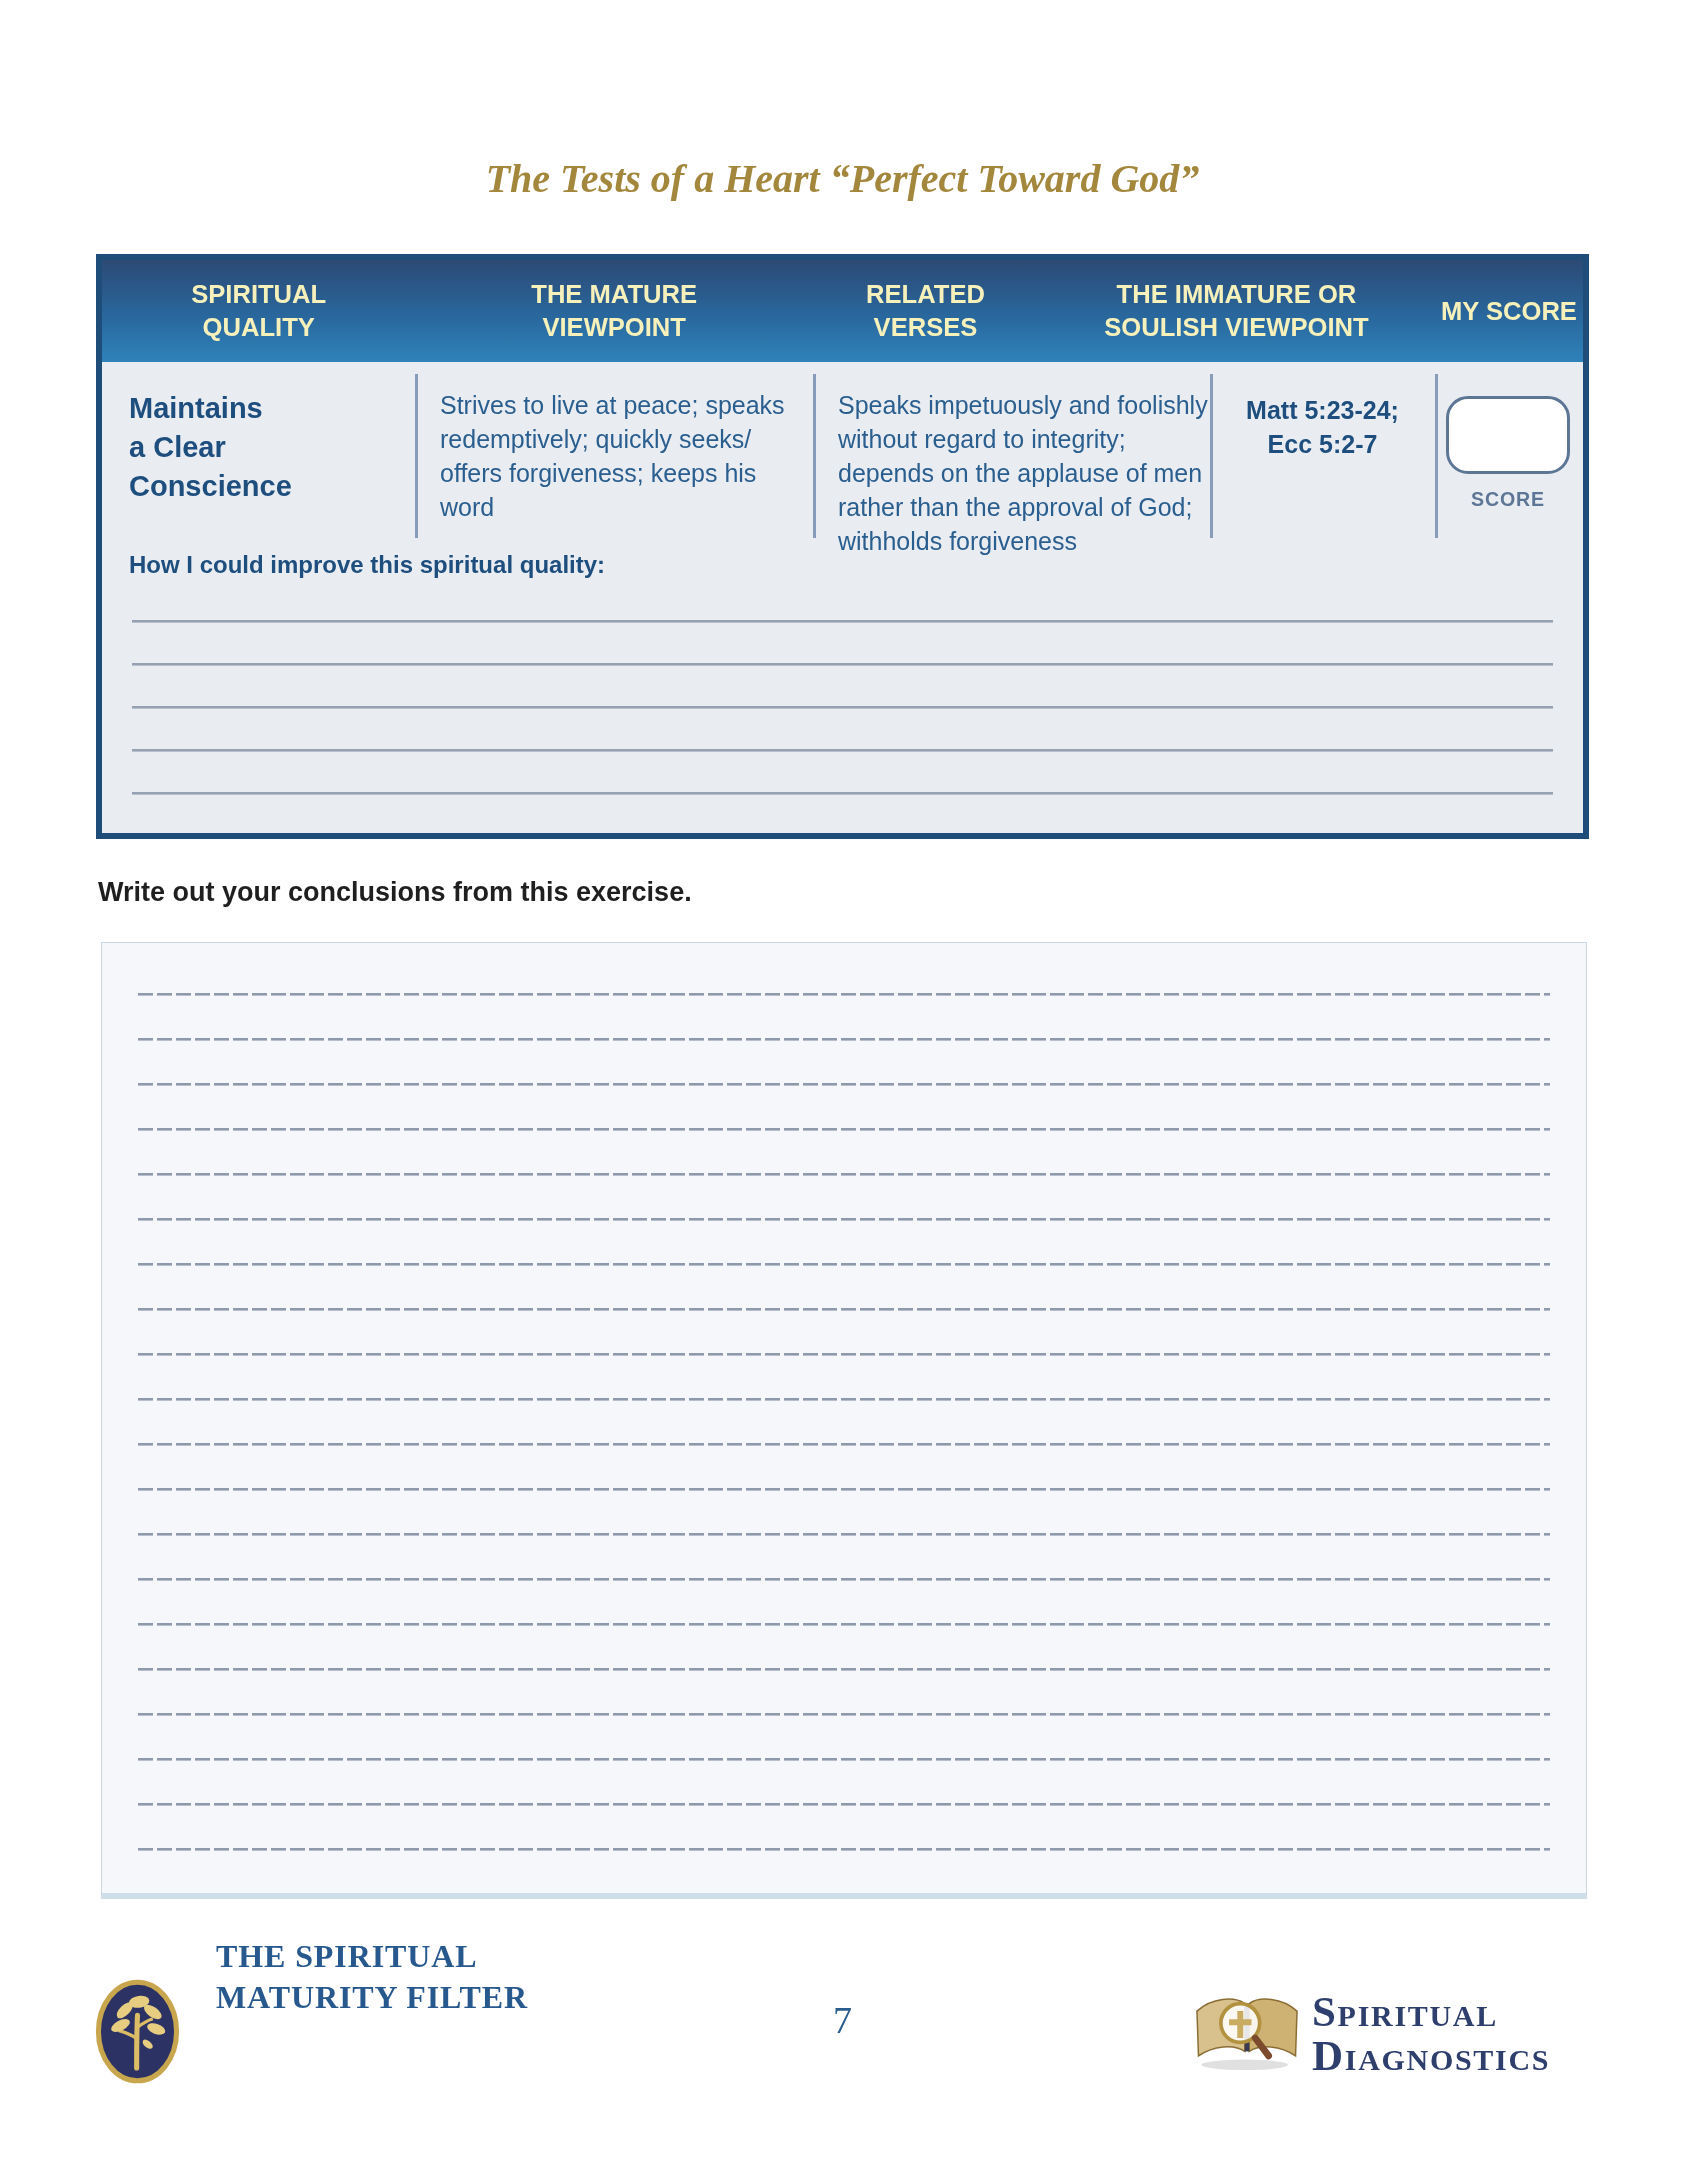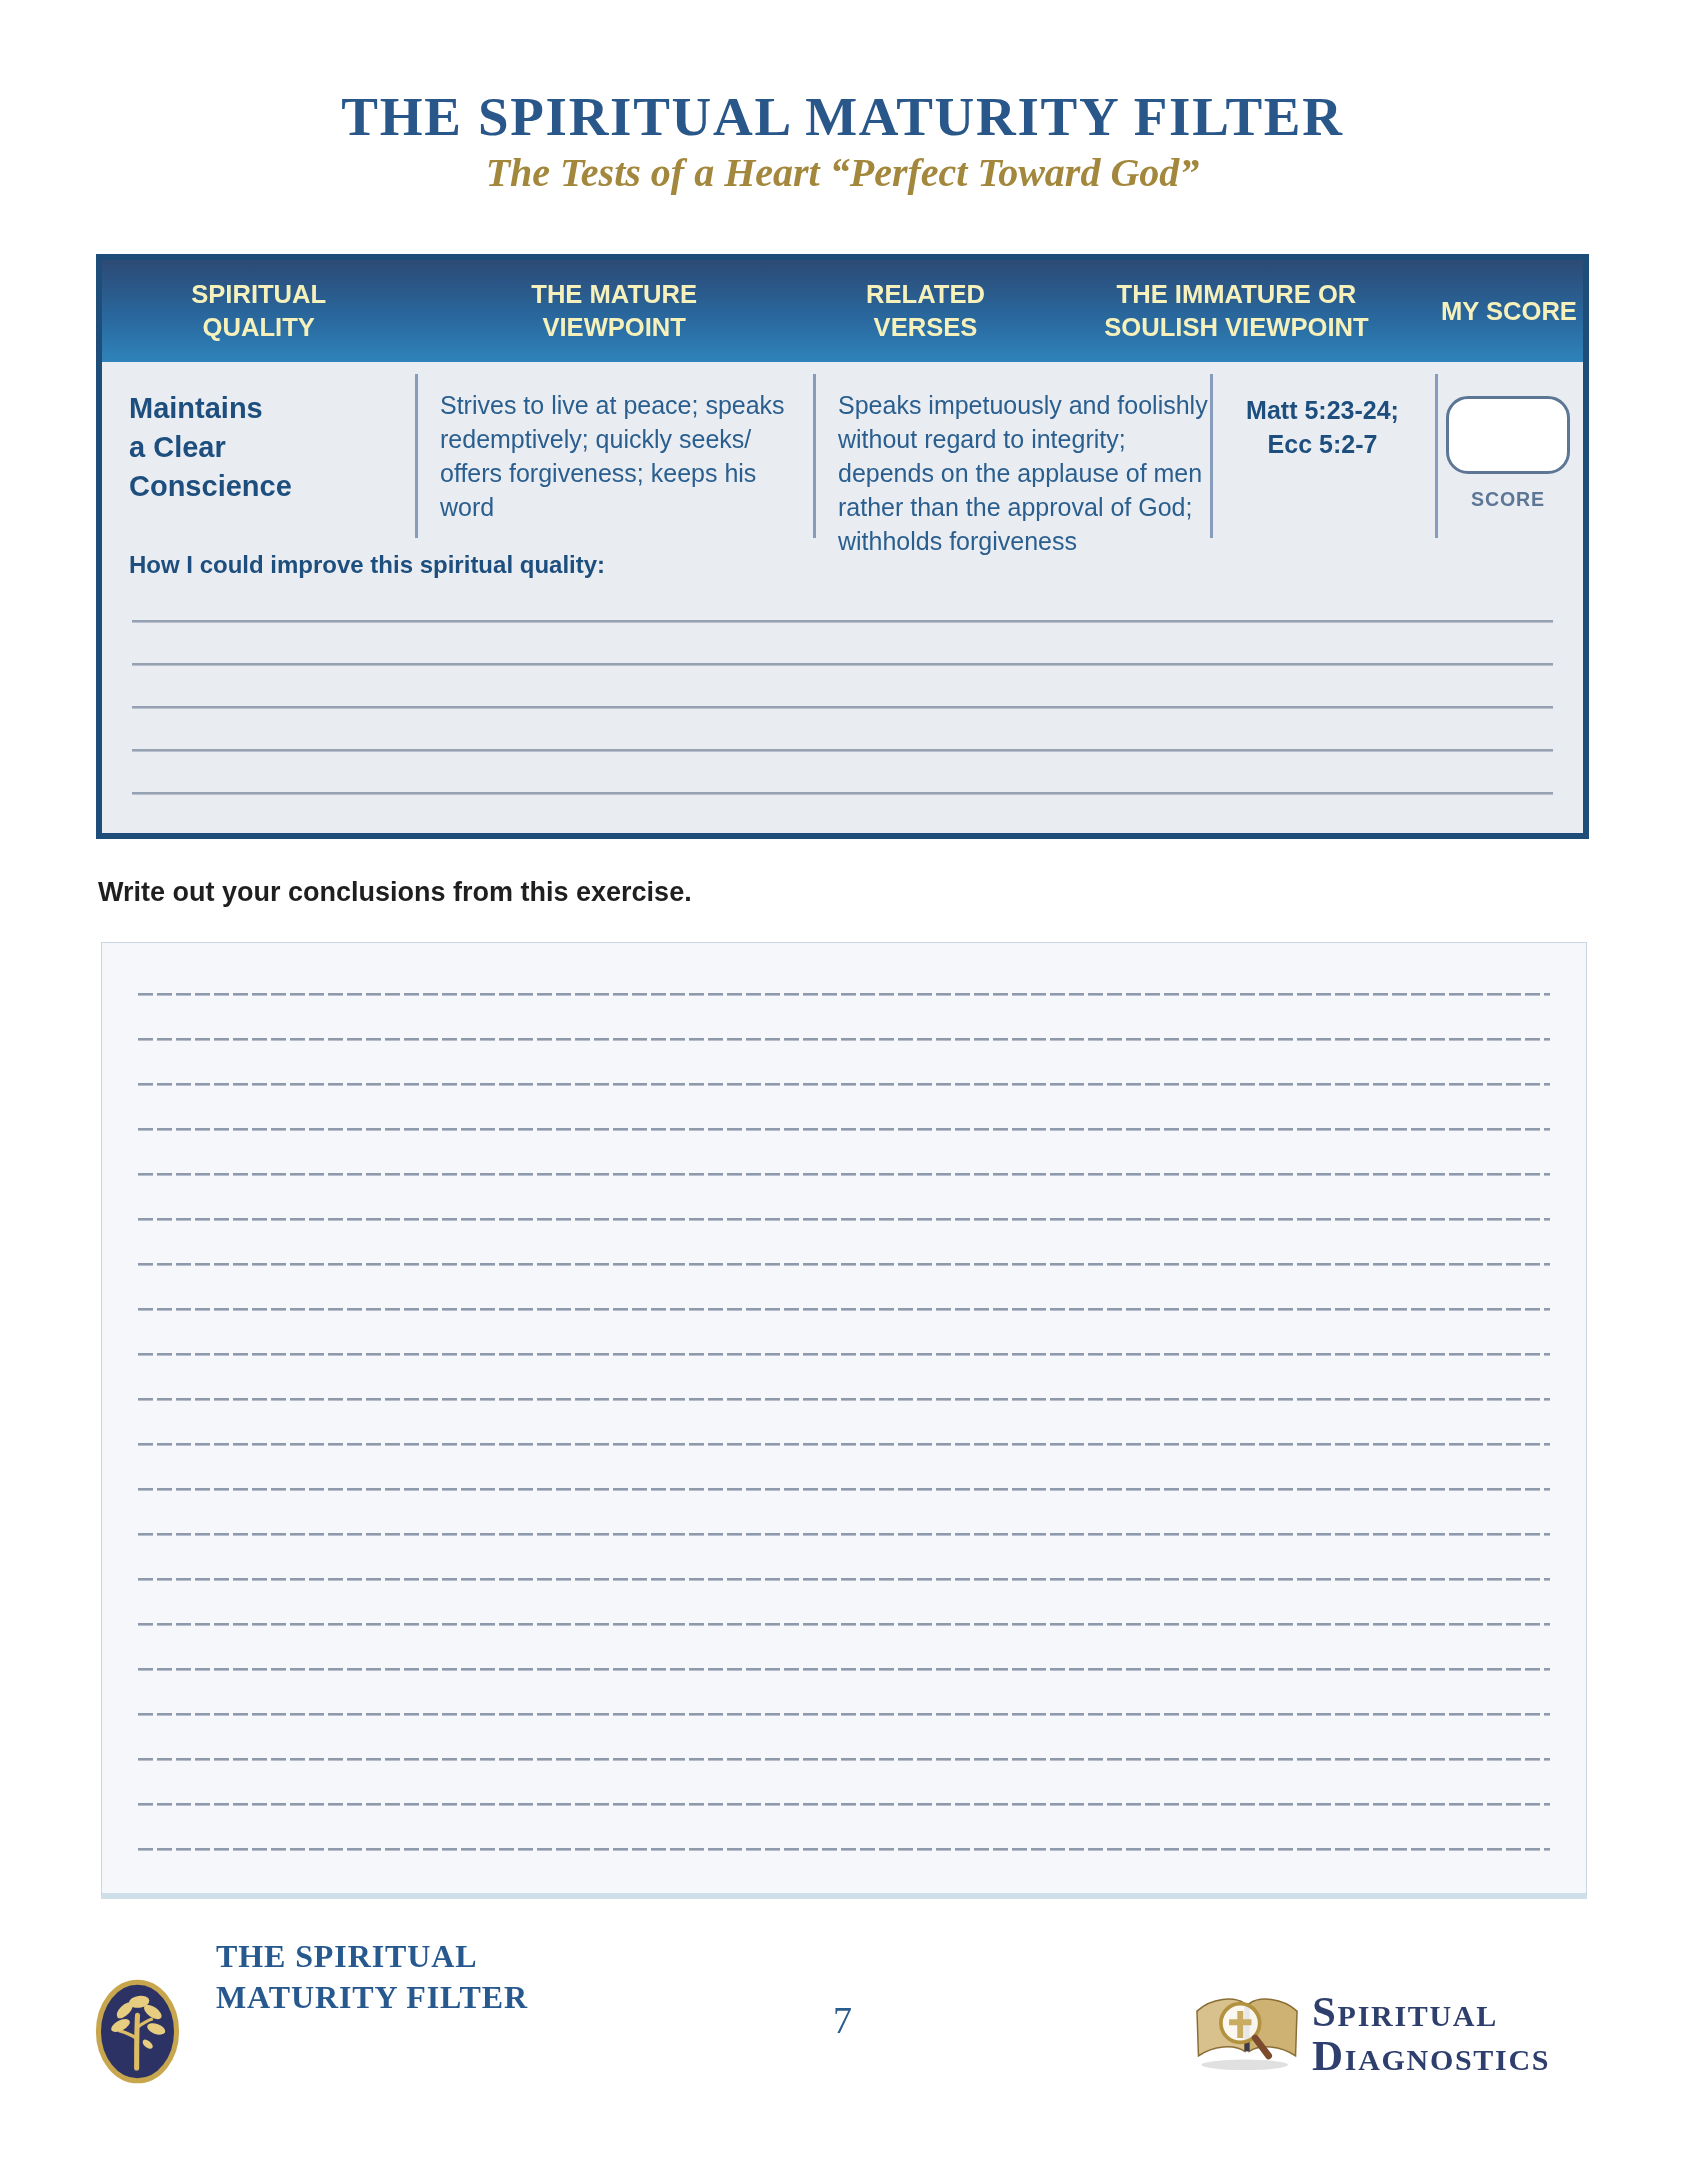--- a/index.html
+++ b/index.html
@@ -15,21 +15,21 @@
   .doc-title{
     position:absolute; left:0; top:85px; width:100%;
     text-align:center;
     font-family:"Liberation Serif", serif;
     font-weight:bold;
     font-size:55px;
     letter-spacing:1.7px;
     color:#2a578a;
   }
   .doc-subtitle{
-    position:absolute; left:0; top:149px; width:100%;
+    position:absolute; left:0; top:155px; width:100%;
     text-align:center;
     font-family:"Liberation Serif", serif;
     font-style:italic;
     font-weight:bold;
     font-size:40px;
     color:#a2873c;
   }
   
   .matrix{
     position:absolute; left:96px; top:254px;
@@ -145,21 +145,20 @@
     font-weight:bold; font-size:43px; line-height:44px;
     letter-spacing:1.7px;
     color:#2e3f6e;
   }
 </style>
 </head>
 <body>
 
 <div class="page">
 
-  <div class="doc-title">THE SPIRITUAL MATURITY FILTER</div>
   <div class="doc-subtitle">The Tests of a Heart “Perfect Toward God”</div>
 
   <div class="matrix">
     <div class="matrix-header">
       <div class="hcol c1">SPIRITUAL
 QUALITY</div>
       <div class="hcol c2">THE MATURE
 VIEWPOINT</div>
       <div class="hcol c4">RELATED
 VERSES</div>

